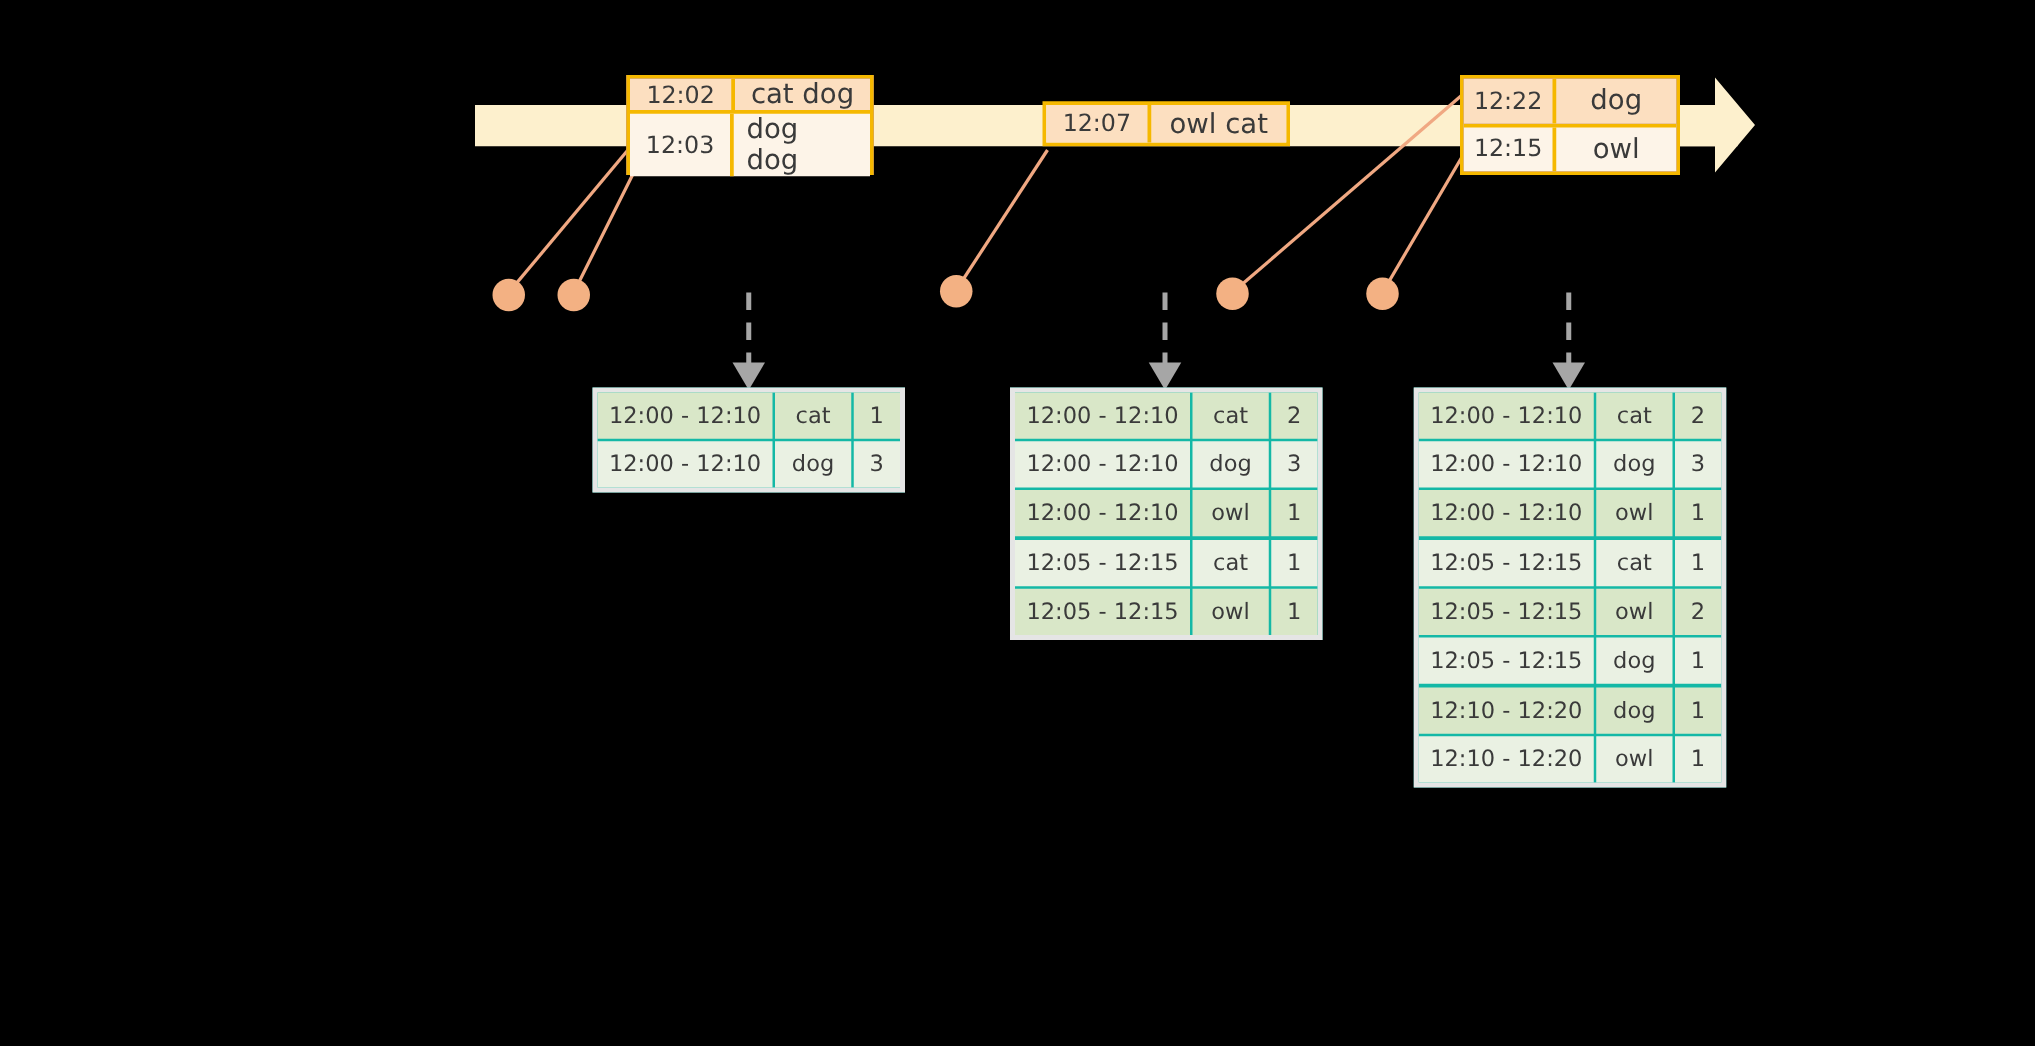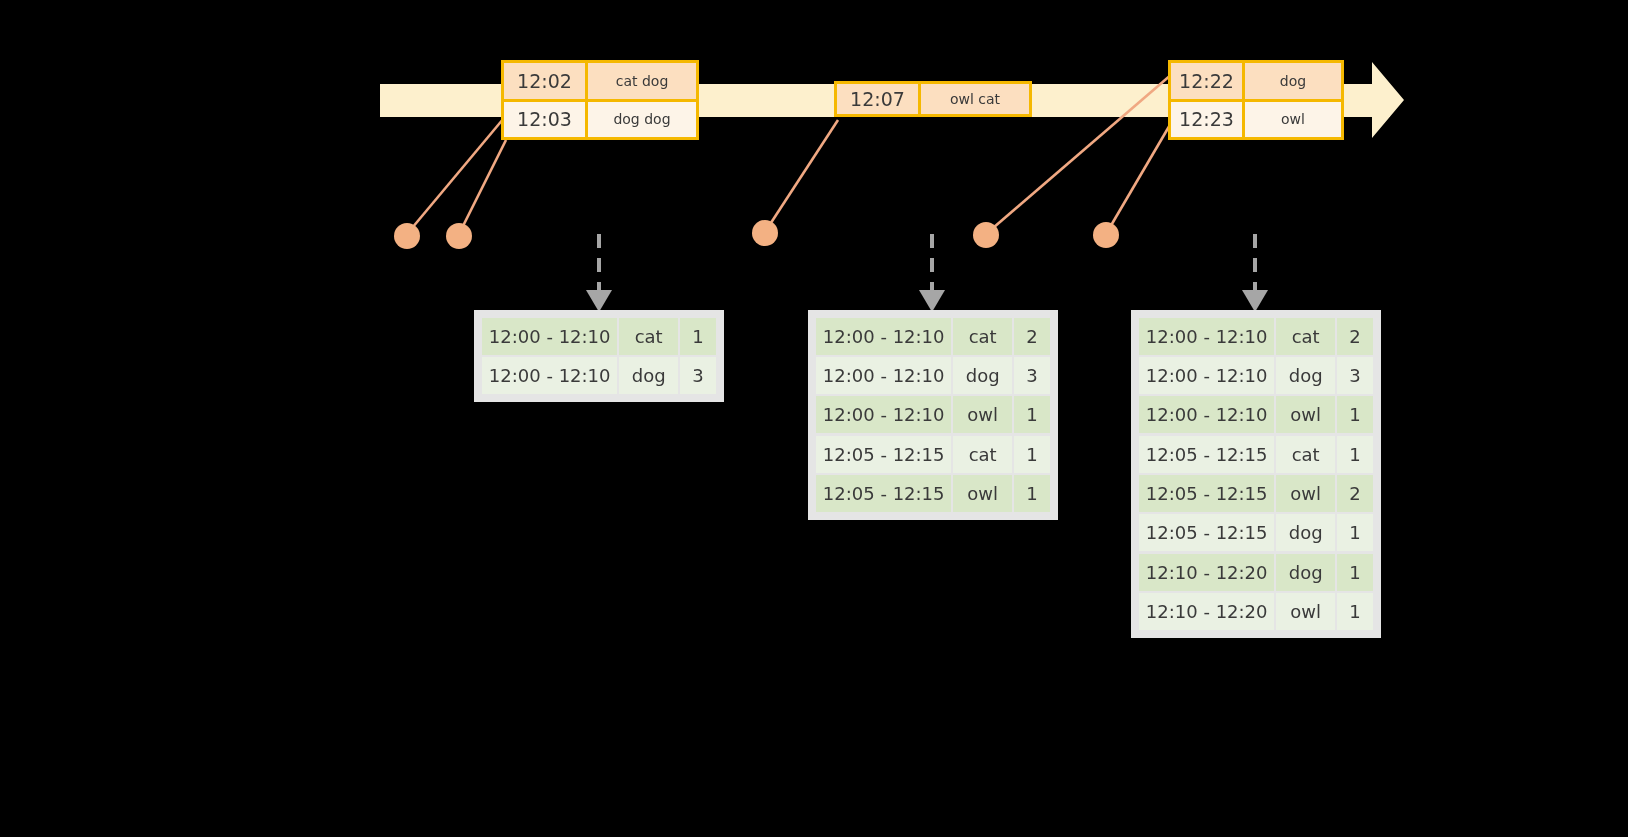--- a/index.html
+++ b/index.html
@@ -66,37 +66,37 @@
     justify-content: center;
     font-size: 19px;
     color: #3a3a3a;
     box-sizing: border-box;
   }
   .event-value {
     flex: 1 1 auto;
     display: flex;
     align-items: center;
     justify-content: center;
-    font-size: 14px;
+    font-size: 22px;
     color: #3a3a3a;
     padding: 0 10px;
     box-sizing: border-box;
   }
 
   #event-box-1 { left: 501px; top: 60px;  width: 198px; height: 80px; }
   #event-box-2 { left: 834px; top: 81px;  width: 198px; height: 36px; }
   #event-box-3 { left: 1168px; top: 60px; width: 176px; height: 80px; }
   #event-box-3 .event-time { width: 74px; }
 
   
   .result-table {
     position: absolute;
-    border: 8px solid #e5e5e5;
-    box-sizing: border-box;
-    background: #e5e5e5;
+    border: 4px solid #e5e5e5;
+    box-sizing: border-box;
+    background: #14b8a6;
   }
   .rt-row {
     display: flex;
     flex-direction: row;
     height: 37px;
   }
   .rt-row + .rt-row { margin-top: 2px; }
   .rt-row.group-end { margin-bottom: 3px; }
   .rt-cell {
     display: flex;
@@ -169,21 +169,21 @@
       <div class="event-value">owl cat</div>
     </div>
   </div>
 
   <div class="event-box" id="event-box-3">
     <div class="event-row shade-a">
       <div class="event-time">12:22</div>
       <div class="event-value">dog</div>
     </div>
     <div class="event-row shade-b">
-      <div class="event-time">12:23</div>
+      <div class="event-time">12:15</div>
       <div class="event-value">owl</div>
     </div>
   </div>
 
   <div class="result-table" id="result-table-1">
       <div class="rt-row shade-a">
         <div class="rt-cell c-window">12:00 - 12:10</div>
         <div class="rt-cell c-key">cat</div>
         <div class="rt-cell c-count">1</div>
       </div>

